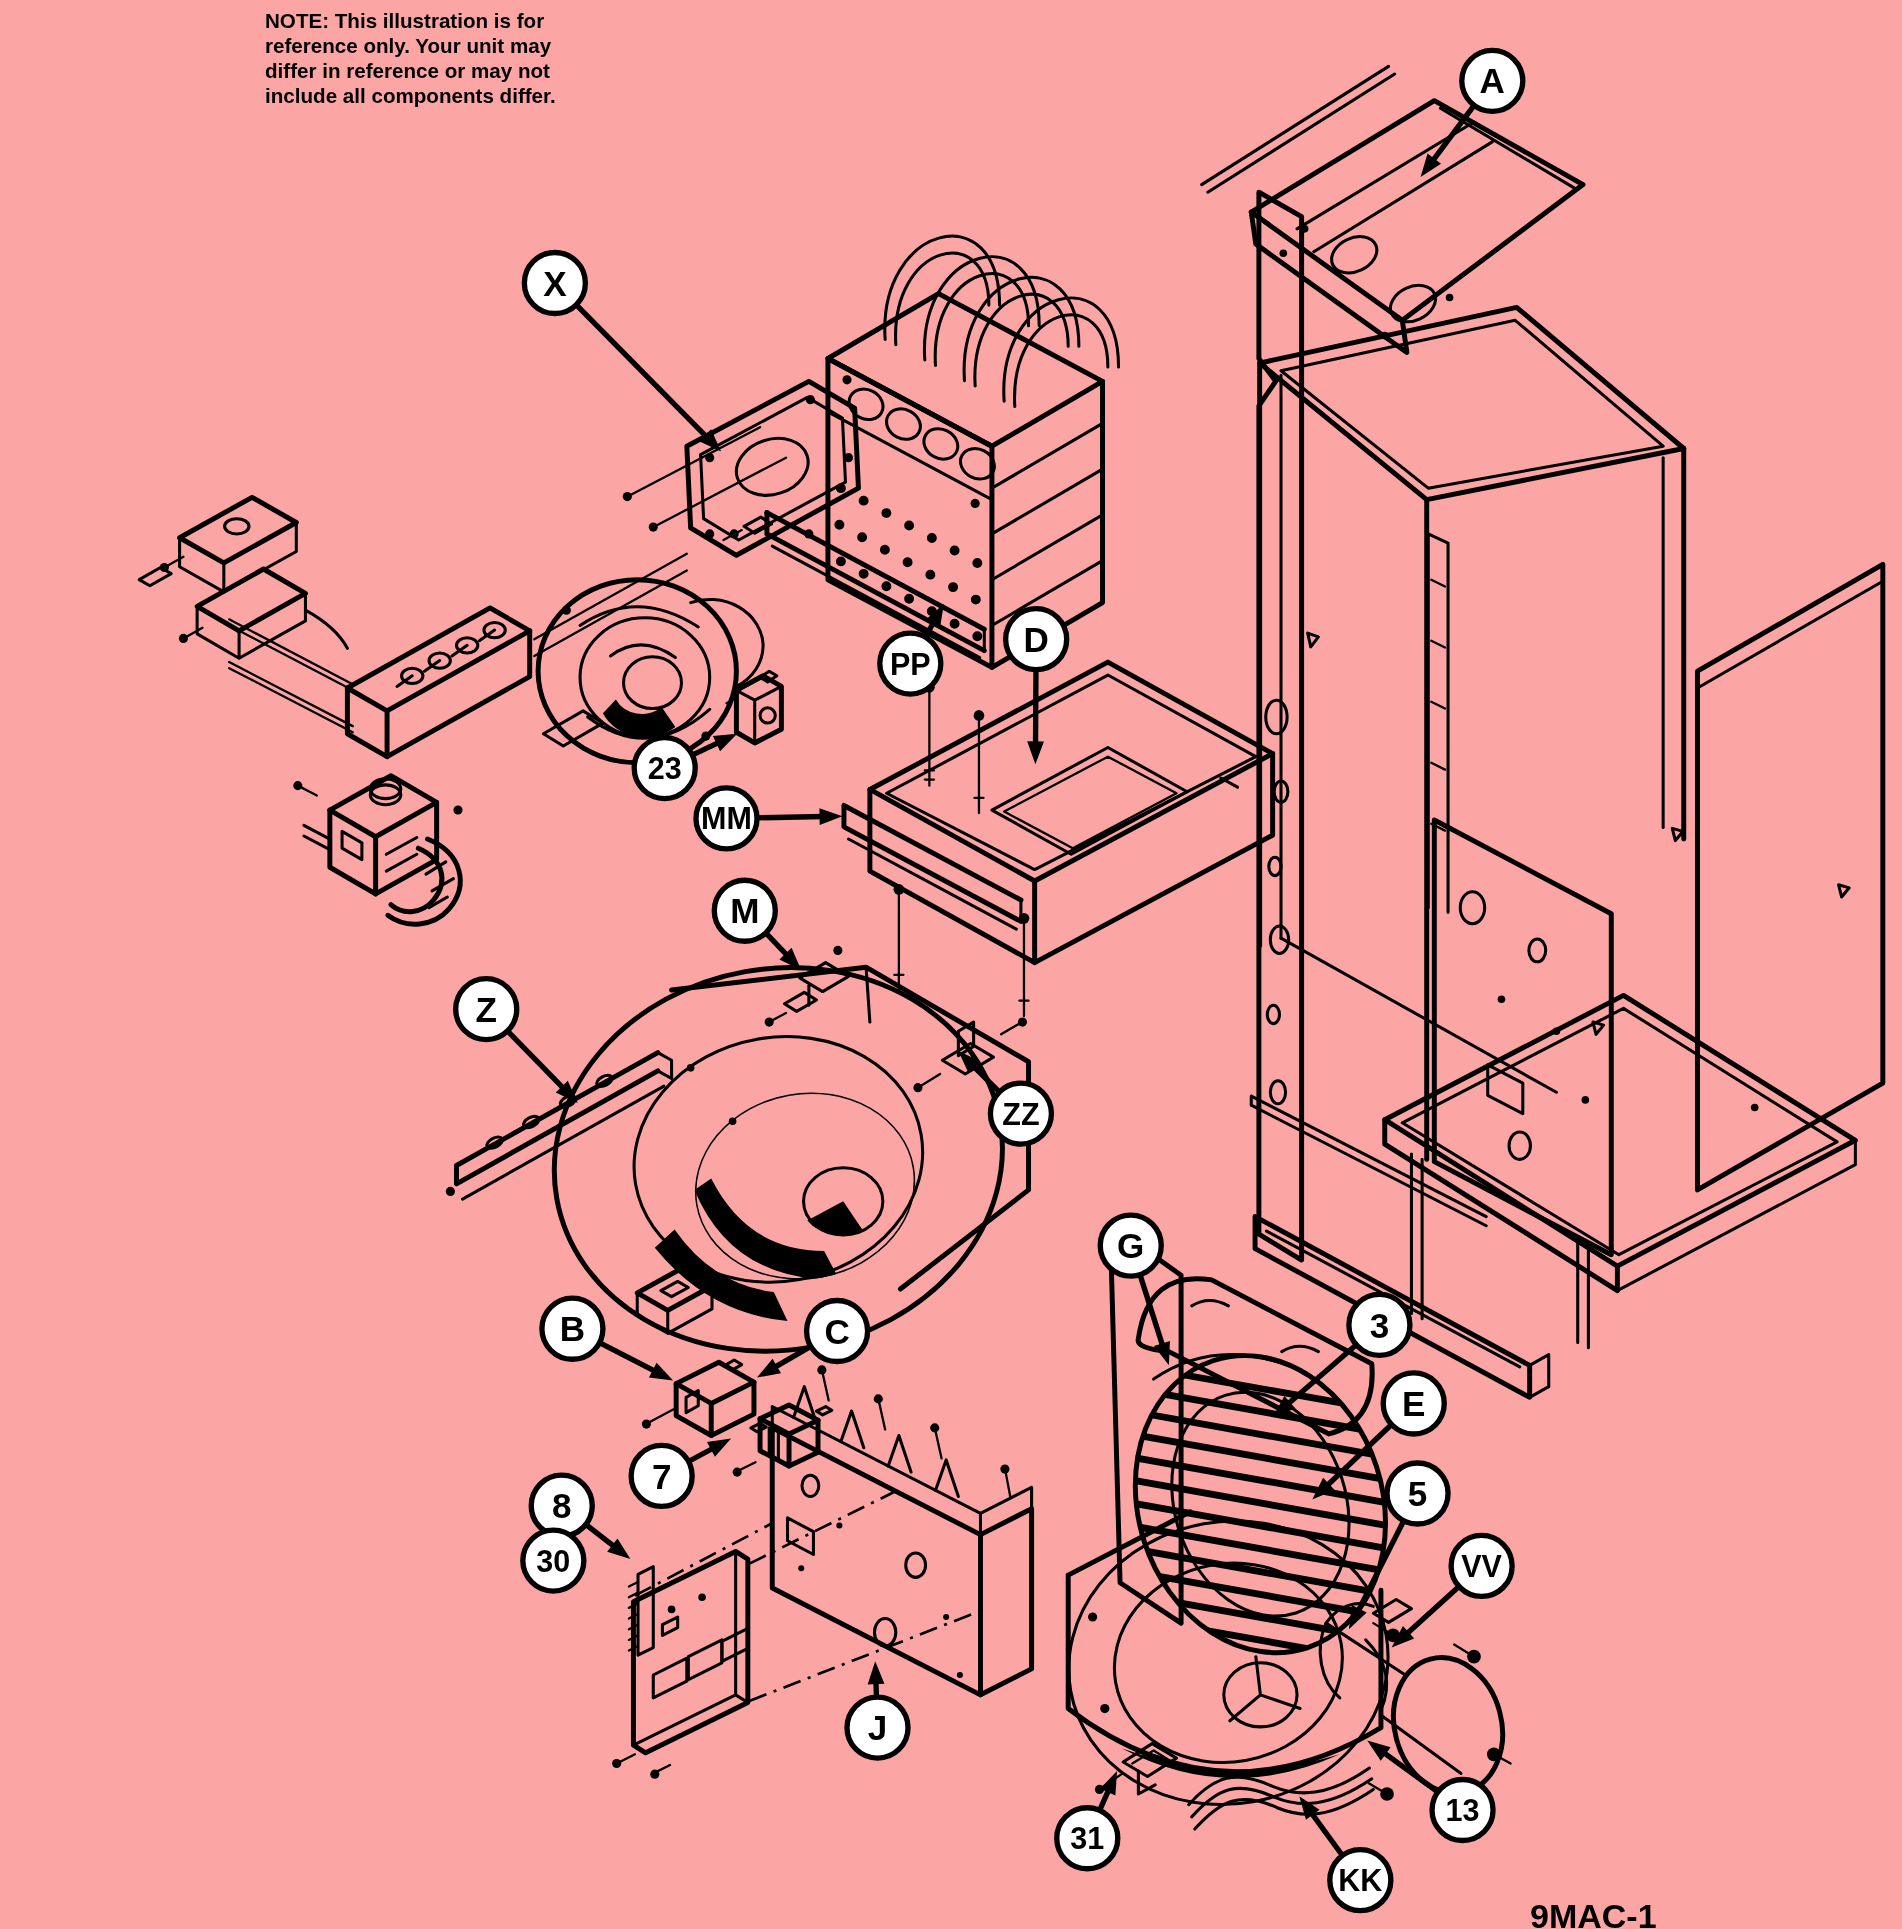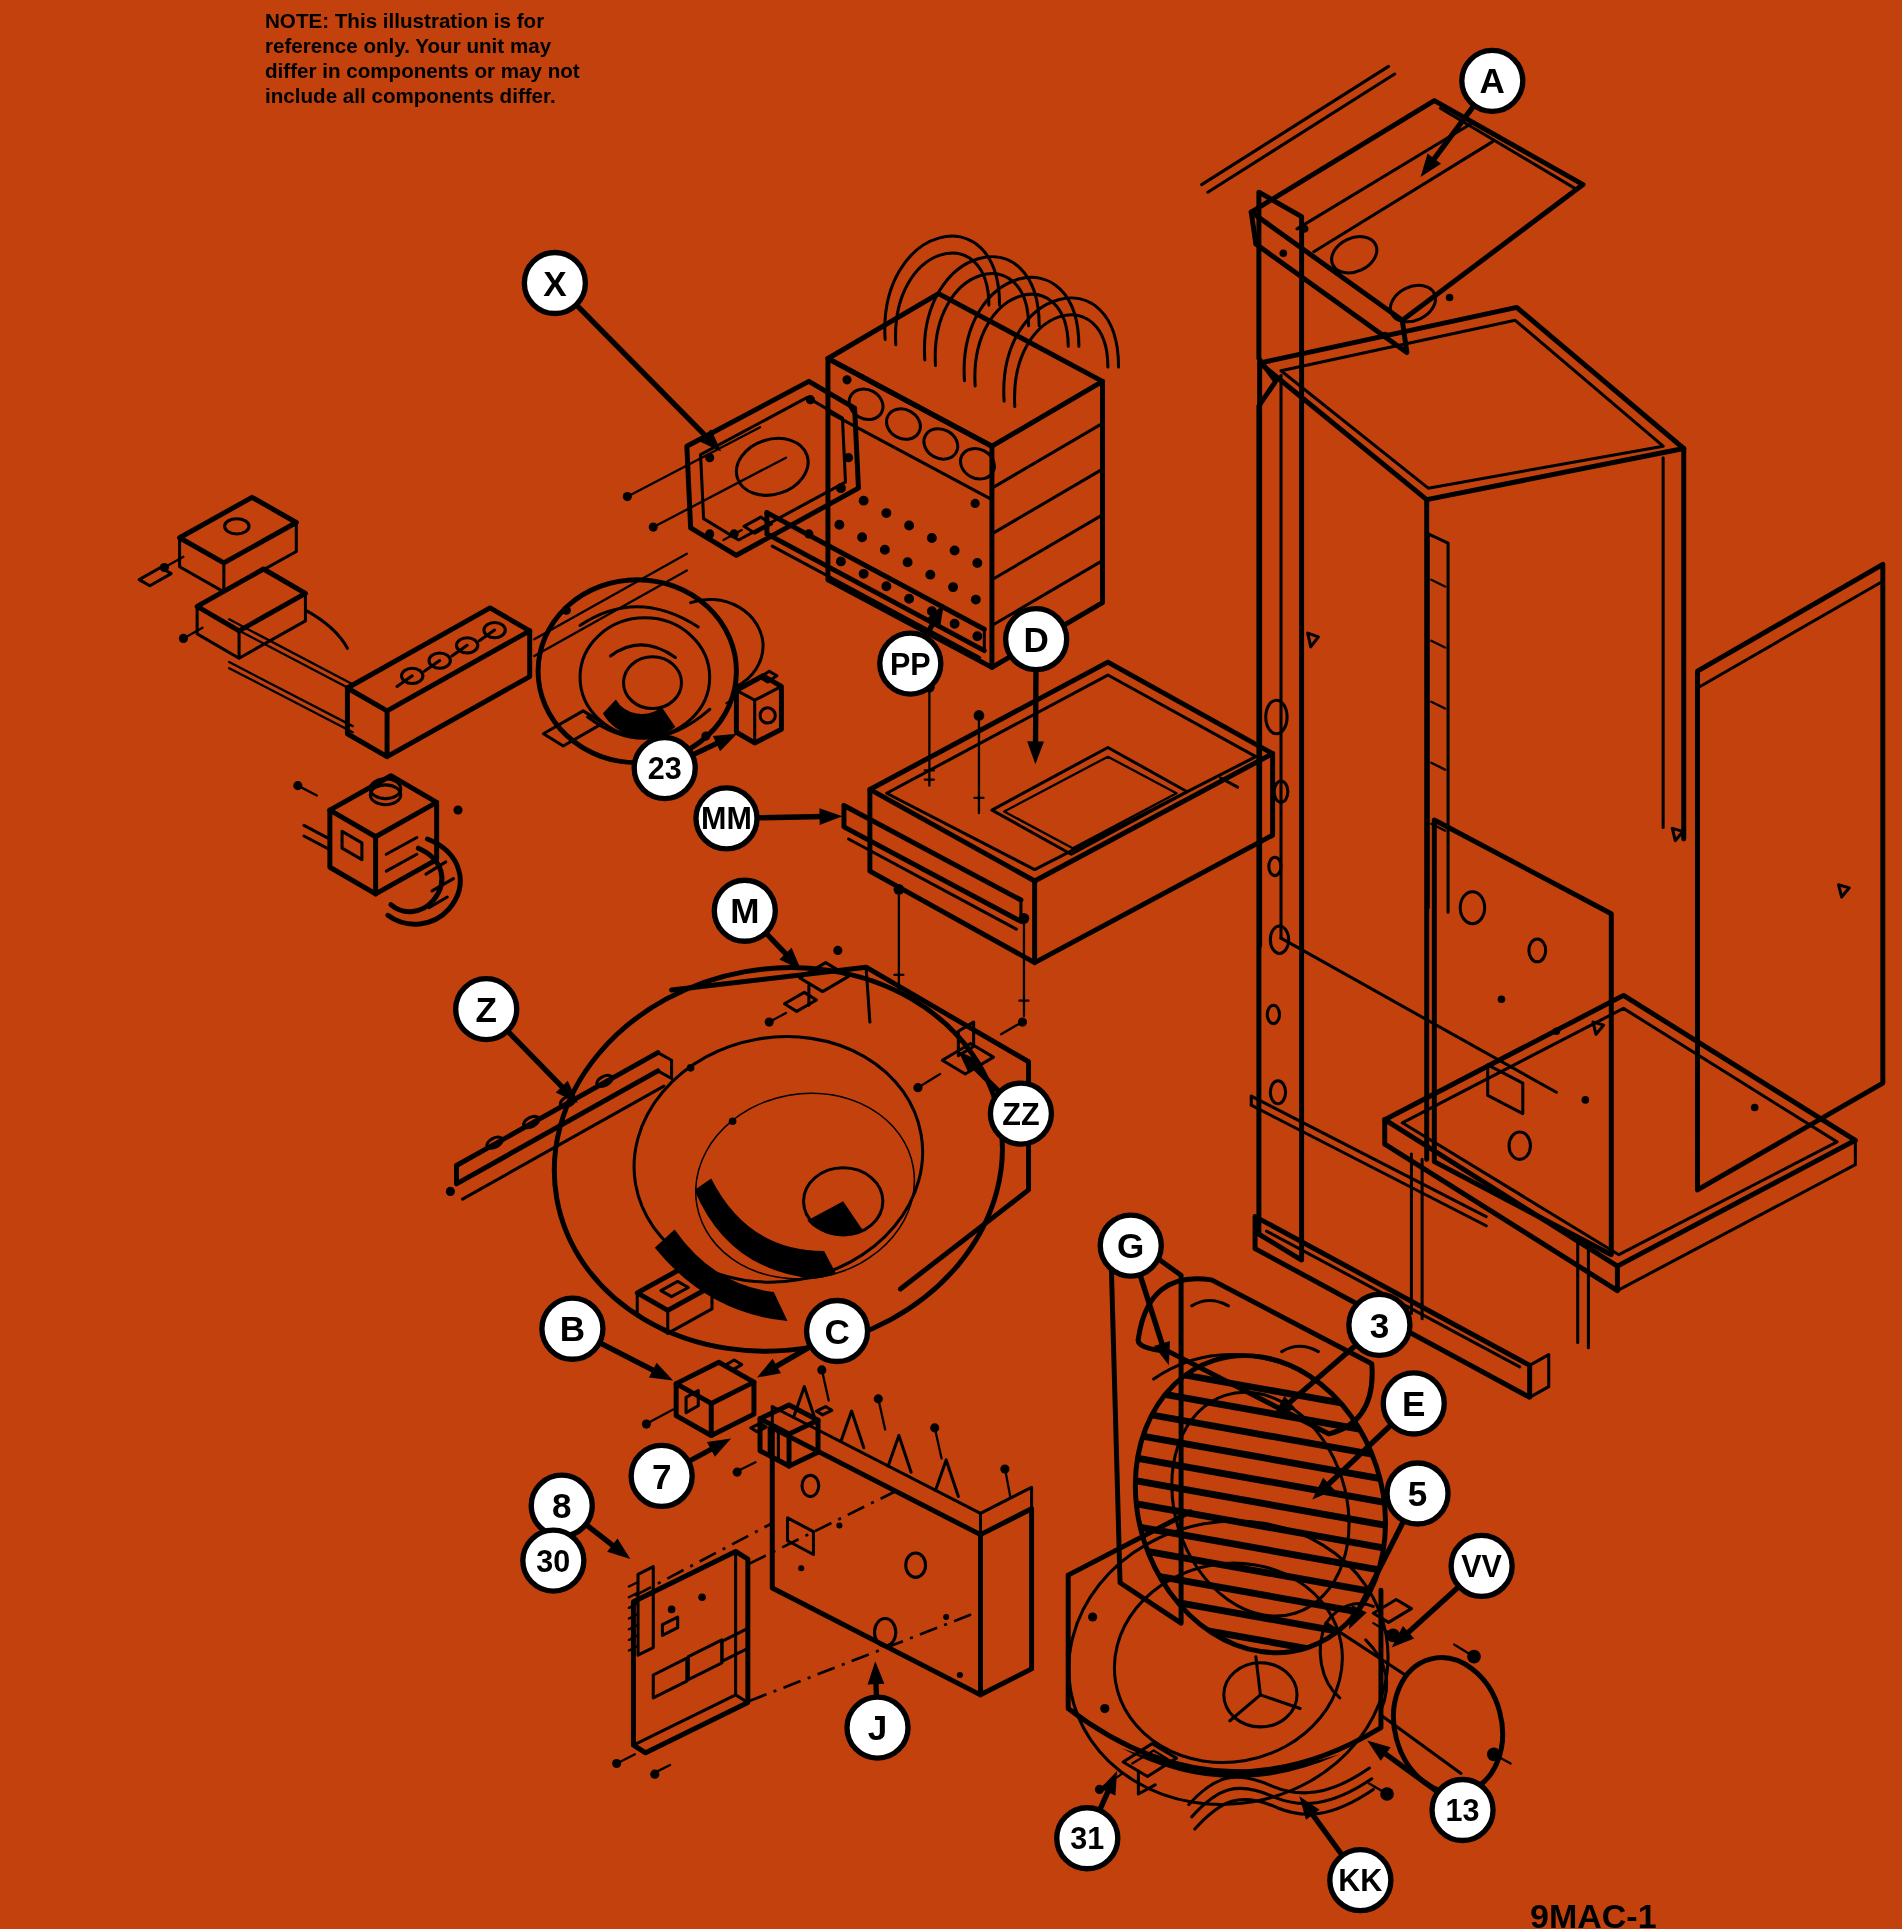--- a/index.html
+++ b/index.html
@@ -1,16 +1,16 @@
 <!DOCTYPE html>
 <html style="font-size:12.2px"><head>
 <meta charset="utf-8">
 <style>
   html,body{margin:0;padding:0;background:#fff;}
-  #page{position:relative;width:1903px;height:1929px;background:#c2410c;overflow:hidden;
+  #page{position:relative;width:1903px;height:1929px;background:#fca5a5;overflow:hidden;
         font-family:"Liberation Sans", sans-serif;}
   #note{position:absolute;left:265px;top:7.6px;width:366px;
         font-weight:bold;font-size:20.6px;line-height:25px;color:#000;letter-spacing:0px;}
   #figcode{position:absolute;left:1530px;top:1881px;font-weight:bold;font-size:34px;color:#000;margin-top:16px;}
   svg{position:absolute;left:0;top:0;}
   .ln{fill:none;stroke:#000;stroke-width:6.5;stroke-linecap:round;stroke-linejoin:round;}
   .md{fill:none;stroke:#000;stroke-width:4;stroke-linecap:round;stroke-linejoin:round;}
   .th{fill:none;stroke:#000;stroke-width:3;stroke-linecap:round;stroke-linejoin:round;}
   .blk{fill:#000;stroke:none;}
   .dots{fill:none;stroke:#000;stroke-width:13;stroke-linecap:round;stroke-dasharray:0 34;}
@@ -19,21 +19,21 @@
   .callout-text{fill:#000;font-family:"Liberation Sans",sans-serif;font-weight:bold;text-anchor:middle;}
 </style>
 </head>
 <body>
 
 <div id="page">
 
   <div id="note">
     <div>NOTE: This illustration is for</div>
     <div>reference only. Your unit may</div>
-    <div>differ in components or may not</div>
+    <div>differ in reference or may not</div>
     <div>include all components differ.</div>
   </div>
 
   <svg id="art" width="1903" height="1929" viewBox="0 0 2494 2529">
 
     <defs>
       <clipPath id="wheelClip">
           <ellipse cx="1652" cy="1972" rx="158" ry="196" transform="rotate(-18 1652 1972)"></ellipse>
         </clipPath>
       <clipPath id="upWheelClip">

